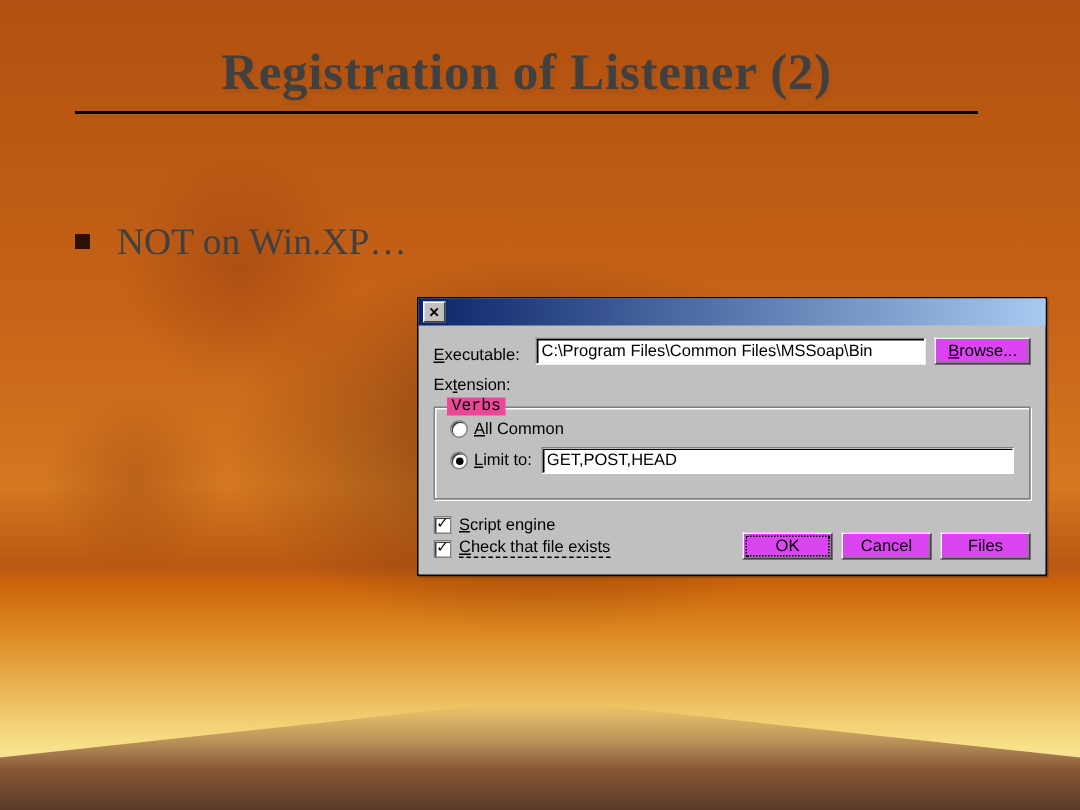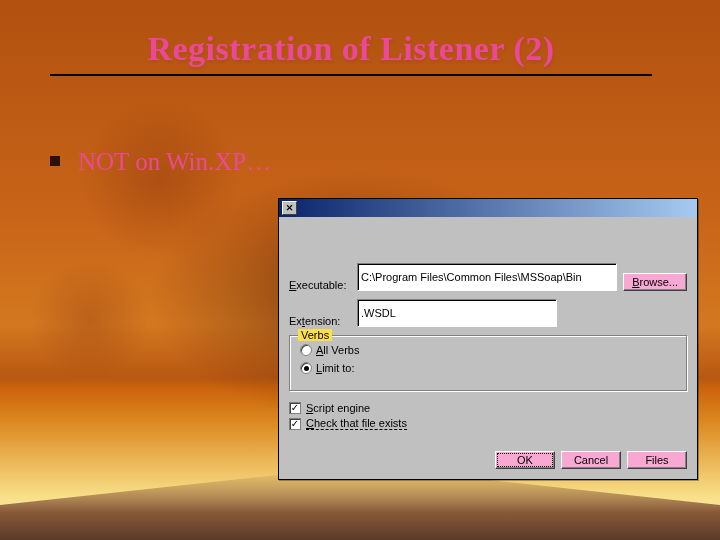--- a/index.html
+++ b/index.html
@@ -20,21 +20,21 @@
     background:
       radial-gradient(circle 80px at 160px 180px, rgba(120,40,10,0.3), transparent),
       radial-gradient(circle 100px at 340px 280px, rgba(140,50,15,0.25), transparent),
       radial-gradient(circle 60px at 90px 320px, rgba(110,35,8,0.25), transparent);
   }
   .road {
     position: absolute; bottom: 0; left: 0; right: 0; height: 70px;
     background: linear-gradient(to top, #5a3a28 0%, #8a5a38 40%, transparent 100%);
     clip-path: polygon(0 100%, 100% 100%, 100% 50%, 55% 0%, 45% 0%, 0 50%);
   }
-  .content { position: relative; padding: 30px 68px 0 50px; color: #ec4899; }
+  .content { position: relative; padding: 30px 68px 0 50px; color: #404040; }
   .title {
     font-size: 34px; font-weight: bold; text-align: center;
     border-bottom: 2px solid #000; padding-bottom: 6px; margin-bottom: 30px;
     text-shadow: 1px 2px 2px rgba(160,80,20,0.5);
     letter-spacing: 0.5px;
   }
   .bullets { list-style: none; }
   .bullets li { display: flex; margin-bottom: 12px; }
   .sq { width: 10px; height: 10px; background: #2a1005; margin-top: 10px; margin-right: 18px; flex-shrink: 0; }
   .btxt { font-size: 25px; line-height: 1.25; max-width: 560px; }
@@ -61,37 +61,36 @@
     font-size: 9px; font-family: Arial; font-weight: bold; color: #000;
     line-height: 1;
   }
   .dlg-body { padding: 8px 10px 8px 10px; }
   .row { display: flex; align-items: flex-end; margin-bottom: 8px; gap: 6px; }
   .lbl { width: 62px; }
   .lbl u { text-decoration: underline; }
   .txtin {
     background: #fff; border: 1px solid #808080;
     border-right-color: #fff; border-bottom-color: #fff;
-    box-shadow: inset 1px 1px 0 #000; height: 28px; padding: 1px 3px;
+    box-shadow: inset 1px 1px 0 #000; height: 18px; padding: 1px 3px;
     font-family: "MS Sans Serif", Arial; font-size: 11px; flex: 1;
   }
   .txtin.short { flex: 0 0 200px; }
   .btn {
-    background: #f9a8d4; border: 1px solid #fff;
+    background: #d946ef; border: 1px solid #fff;
     border-right-color: #404040; border-bottom-color:#404040;
     padding: 2px 8px; font-size: 11px; min-width: 60px; text-align: center;
     box-shadow: inset -1px -1px 0 #808080;
-    margin-top: 48px;
   }
   .btn.dashed { outline: 1px dotted #000; outline-offset: -3px; }
   .groupbox {
     border: 1px solid #808080; box-shadow: 1px 1px 0 #fff inset, 1px 1px 0 #fff;
     border-radius: 0; margin: 4px 0 8px 0; padding: 8px 10px 10px 10px; position: relative;
   }
-  .grouplabel { position: absolute; top: -7px; left: 8px; background: #fde047; padding: 0 3px; }
+  .grouplabel { position: absolute; top: -7px; left: 8px; background: #ec4899; padding: 0 3px; font-family: Liberation Mono, monospace; }
   .radio-row { display: flex; align-items: center; gap: 4px; margin-bottom: 6px; }
   .radio {
     width: 12px; height: 12px; border-radius: 50%;
     background: #fff; border: 1px solid #808080;
     box-shadow: inset 1px 1px 0 #404040;
     display:flex; align-items:center; justify-content:center; flex-shrink:0;
   }
   .radio.sel::after { content:""; width:5px; height:5px; border-radius:50%; background:#000; }
   .limit-in { margin-left: 2px; flex:1; }
   .chk-row { display: flex; align-items: center; gap: 5px; margin: 3px 0 3px 0; }
@@ -130,31 +129,31 @@
     <span class="dlg-close">✕</span>
   </div>
   <div class="dlg-body">
     <div class="row">
       <span class="lbl"><u>E</u><span>xecutable:</span></span>
       <input class="txtin" value="C:\Program Files\Common Files\MSSoap\Bin" style="">
       <span class="btn"><u>B</u><span>rowse...</span></span>
     </div>
     <div class="row">
       <span class="lbl"><span>Ex</span><u>t</u><span>ension:</span></span>
-      <input class="txtin short" value=".WSDL" style="">
     </div>
     <div class="groupbox">
       <span class="grouplabel">Verbs</span>
       <div class="radio-row">
         <span class="radio"></span>
-        <span><u>A</u><span>ll Verbs</span></span>
+        <span><u>A</u><span>ll Common</span></span>
       </div>
       <div class="radio-row">
         <span class="radio sel"></span>
         <span><u>L</u><span>imit to:</span></span>
+        <input class="txtin limit-in" value="GET,POST,HEAD" style="">
       </div>
     </div>
     <div class="lower">
       <div class="lower-left">
         <div class="chk-row">
           <span class="chk">✓</span>
           <span><u>S</u><span>cript engine</span></span>
         </div>
         <div class="chk-row">
           <span class="chk">✓</span>

